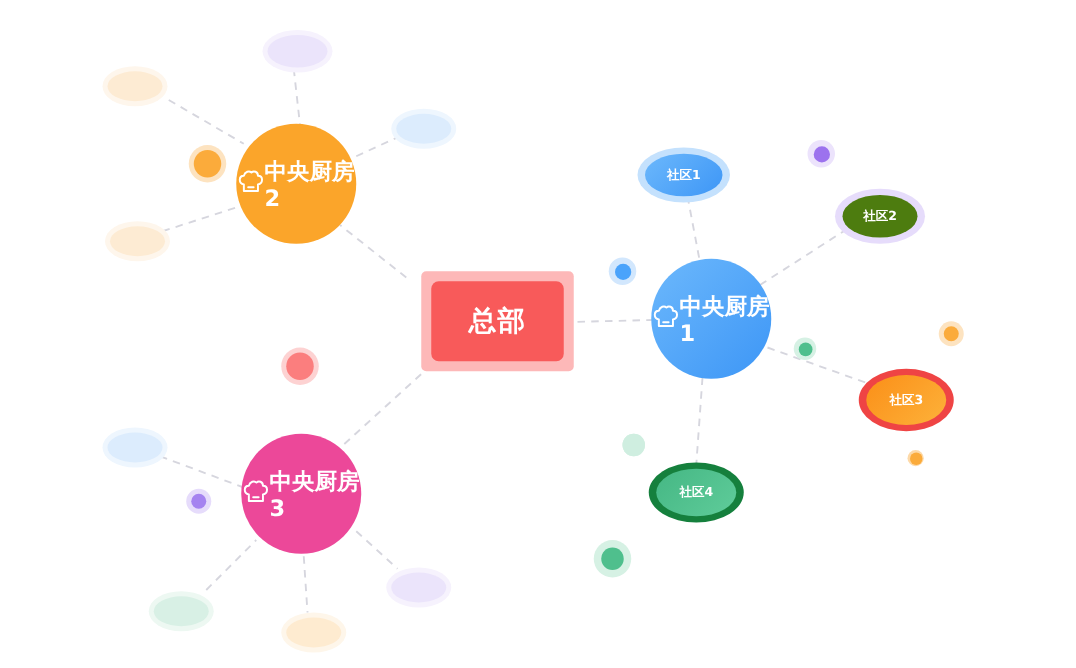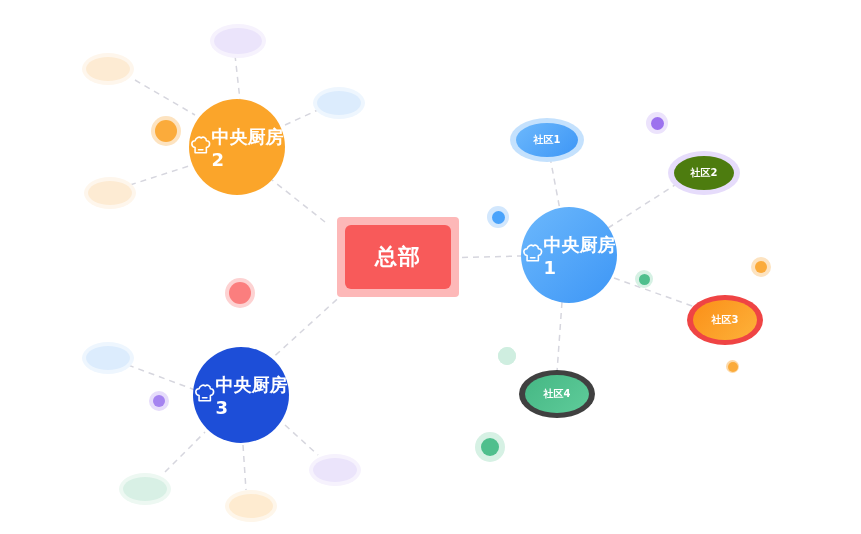--- a/index.html
+++ b/index.html
@@ -100,21 +100,21 @@
 </div>
 
 <div class="abs kitchen" style="left:189px;top:99px;width:96px;height:96px;background:#fba52a;">
   <svg width="26" height="24" viewBox="0 0 26 24" fill="none" stroke="#fff" stroke-width="1.8" stroke-linecap="round" stroke-linejoin="round">
     <path d="M7 15 C2 14 2 7 7 7 C8 3 12 2 14 4 C16 2 20 3 20 7 C25 7 25 14 20 15 L20 21 L7 21 Z"></path>
     <line x1="11" y1="17.5" x2="16" y2="17.5"></line>
   </svg>
   <span>中央厨房2</span>
 </div>
 
-<div class="abs kitchen" style="left:193px;top:347px;width:96px;height:96px;background:#1d4ed8;">
+<div class="abs kitchen" style="left:193px;top:347px;width:96px;height:96px;background:#ec4899;">
   <svg width="26" height="24" viewBox="0 0 26 24" fill="none" stroke="#fff" stroke-width="1.8" stroke-linecap="round" stroke-linejoin="round">
     <path d="M7 15 C2 14 2 7 7 7 C8 3 12 2 14 4 C16 2 20 3 20 7 C25 7 25 14 20 15 L20 21 L7 21 Z"></path>
     <line x1="11" y1="17.5" x2="16" y2="17.5"></line>
   </svg>
   <span>中央厨房3</span>
 </div>
 
 <div class="abs community" style="left:510px;top:118px;width:74px;height:44px;background:#c4e1fd;">
   <div class="inner" style="width:62px;height:34px;background:linear-gradient(135deg,#6cb8fc,#3d96f6);">
     <span>社区1</span>
@@ -126,17 +126,17 @@
     <span>社区2</span>
   </div>
 </div>
 
 <div class="abs community" style="left:687px;top:295px;width:76px;height:50px;background:#ef4444;">
   <div class="inner" style="width:64px;height:40px;background:linear-gradient(135deg,#fb8f18,#fdb23a);">
     <span>社区3</span>
   </div>
 </div>
 
-<div class="abs community" style="left:519px;top:370px;width:76px;height:48px;background:#404040;">
+<div class="abs community" style="left:519px;top:370px;width:76px;height:48px;background:#15803d;">
   <div class="inner" style="width:64px;height:38px;background:linear-gradient(135deg,#45b784,#5fcc9a);">
     <span>社区4</span>
   </div>
 </div>
 
 </body></html>

